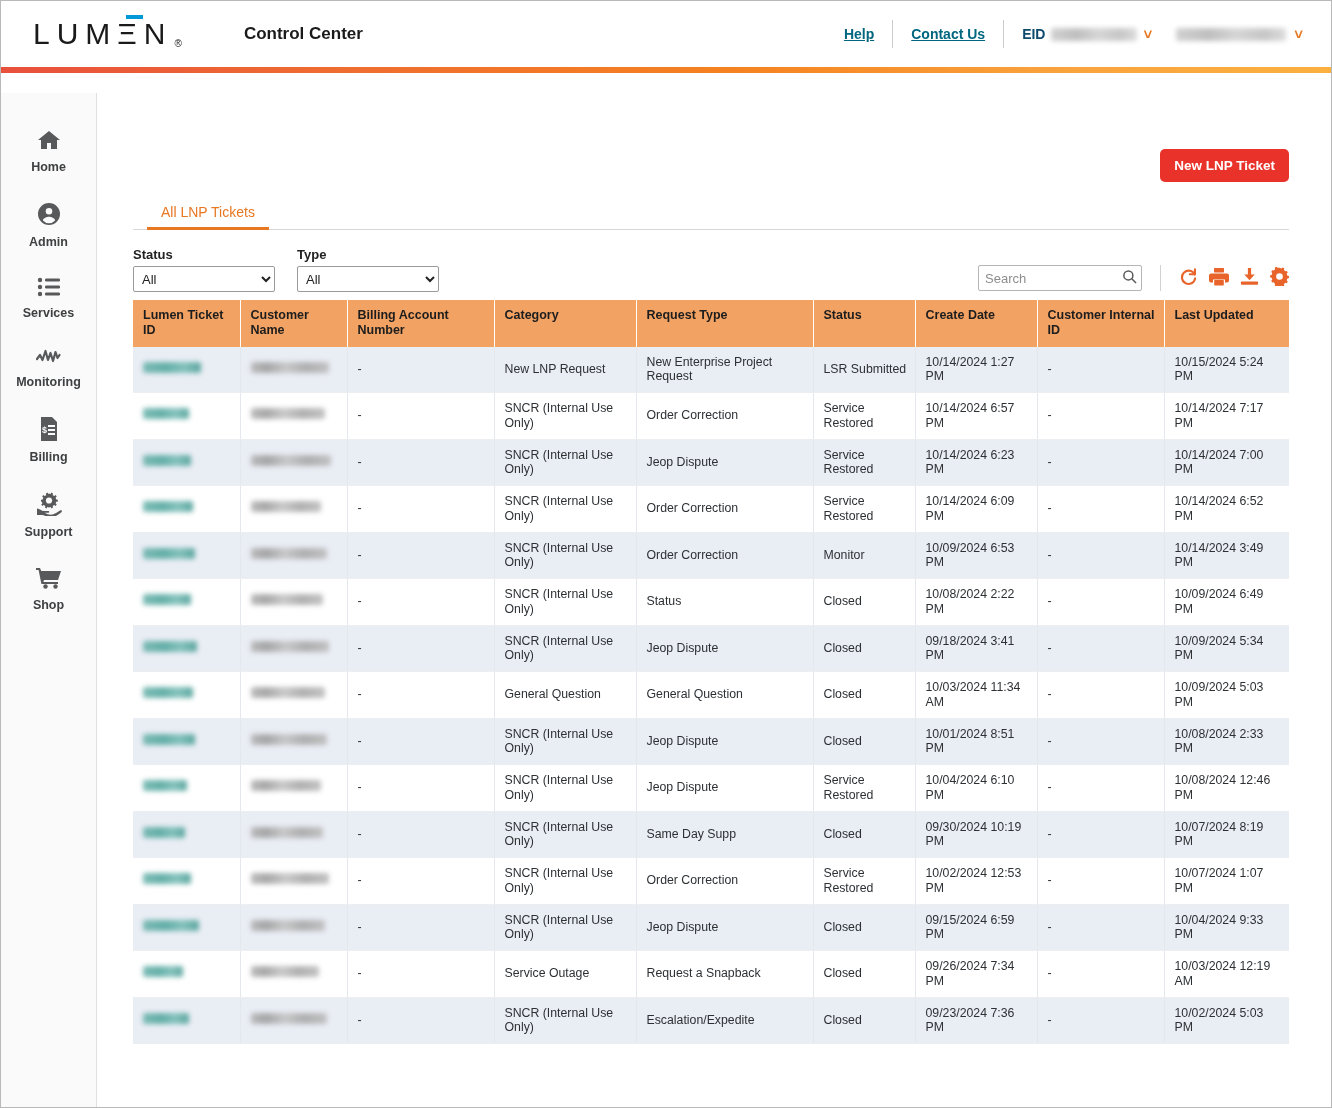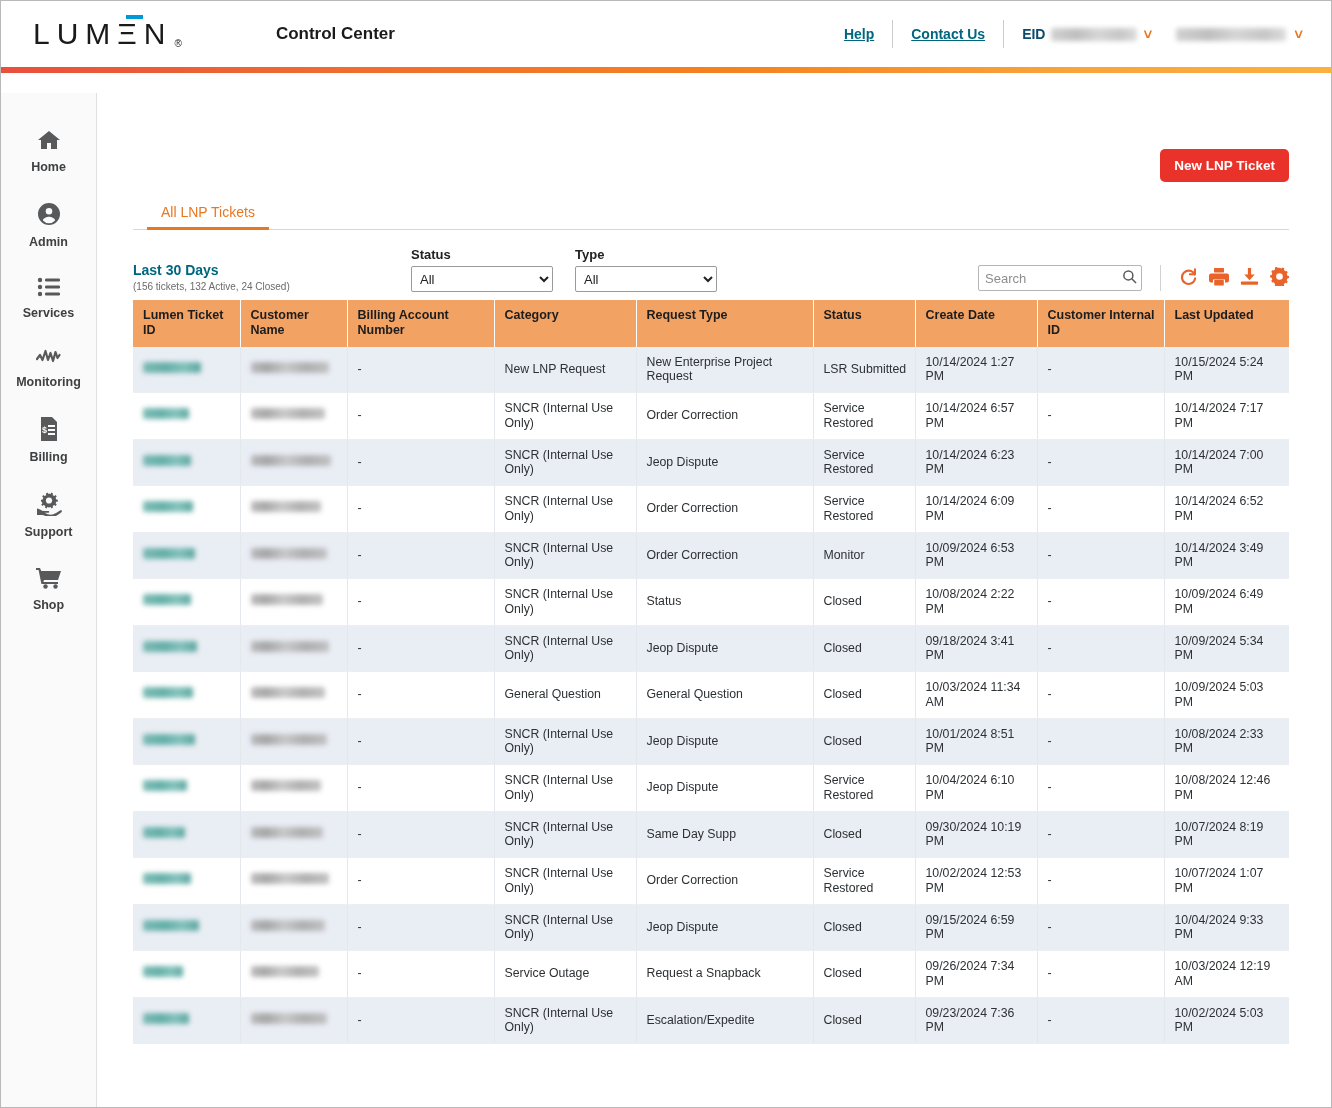--- a/index.html
+++ b/index.html
@@ -15,21 +15,20 @@
     border: 1px solid #b9b9b9;
   }
 
   
   .header {
     height: 66px;
     background: #ffffff;
     display: flex;
     align-items: center;
     position: relative;
-    gap: 32px;
   }
   .logo-wrap {
     margin-left: 32px;
     display: flex;
     align-items: flex-end;
     position: relative;
   }
   .logo-text {
     font-family: "Liberation Sans", sans-serif;
     font-size: 30px;
@@ -451,24 +450,20 @@
 
     <div class="btn-row">
       <button class="btn-new">New LNP Ticket</button>
     </div>
 
     <div class="tabs">
       <div class="tab">All LNP Tickets</div>
     </div>
 
     <div class="filters">
-      <div class="daterange">
-        <a class="daterange-link">Last 30 Days</a>
-        <span class="daterange-sub">(156 tickets, 132 Active, 24 Closed)</span>
-      </div>
 
       <div class="field">
         <label class="field-label">Status</label>
         <select class="sel">
           <option>All</option>
         </select>
       </div>
 
       <div class="field">
         <label class="field-label">Type</label>

